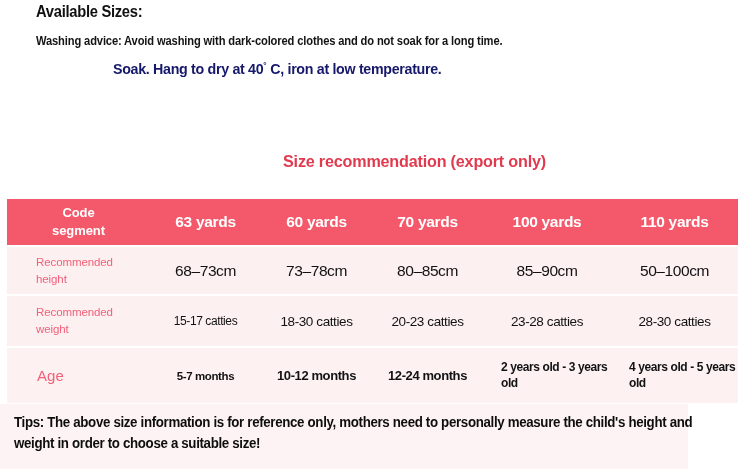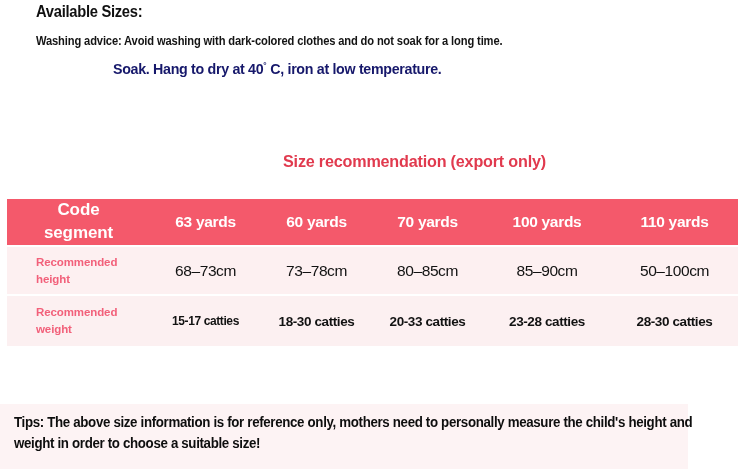--- a/index.html
+++ b/index.html
@@ -100,36 +100,36 @@
   }
   .hdr-row td {
     color: #ffffff;
     font-weight: bold;
     font-size: 15.5px;
     text-align: center;
     letter-spacing: -0.3px;
     line-height: 1.12;
   }
   .hdr-row td.code-seg {
-    font-size: 17px;
+    font-size: 13px;
     letter-spacing: -0.1px;
     line-height: 1.35;
   }
 
   
   .row-height { height: 47px; background: #fdf0f1; }
   .row-weight { height: 50px; background: #fcf0f1; }
   .row-age    { height: 55px; background: #fdf1f2; }
 
   .sep-row { height: 2px; background: #ffffff; }
   .sep-row td { padding: 0; height: 2px; }
 
   .label-cell {
     color: #f2607a;
-    font-weight: bold;
+    font-weight: normal;
     font-size: 11.5px;
     text-align: left;
     padding-left: 29px !important;
     line-height: 1.45;
     letter-spacing: -0.1px;
   }
   .label-cell.age-label {
     font-size: 15px;
     padding-left: 30px !important;
     letter-spacing: 0.1px;
@@ -138,21 +138,21 @@
   .val-height {
     color: #121212;
     font-size: 15.5px;
     text-align: center;
     font-family: Liberation Sans, sans-serif;
     letter-spacing: -0.4px;
   }
   .val-weight {
     color: #121212;
     font-size: 13.5px;
-    font-weight: bold;
+    font-weight: normal;
     text-align: center;
     letter-spacing: -0.4px;
   }
   .val-age {
     color: #121212;
     font-size: 13px;
     font-weight: bold;
     text-align: center;
     letter-spacing: -0.4px;
   }
@@ -250,27 +250,35 @@
         <td colspan="6"></td>
       </tr>
 
     <tr class="row-weight">
       <td class="label-cell">
         <span>Recommended</span><br>
         <span>weight</span>
       </td>
       <td class="val-weight small">15-17 catties</td>
       <td class="val-weight">18-30 catties</td>
-      <td class="val-weight">20-33 catties</td>
+      <td class="val-weight">20-23 catties</td>
       <td class="val-weight">23-28 catties</td>
       <td class="val-weight">28-30 catties</td>
     </tr>
 
     <tr class="sep-row">
         <td colspan="6"></td>
       </tr>
 
+    <tr class="row-age">
+      <td class="label-cell age-label">Age</td>
+      <td class="val-age small">5-7 months</td>
+      <td class="val-age">10-12 months</td>
+      <td class="val-age">12-24 months</td>
+      <td class="val-age two-line">2 years old - 3 years old</td>
+      <td class="val-age two-line">4 years old - 5 years old</td>
+    </tr>
   </tbody>
 </table>
 
 <div class="tips-block">
   <div class="tips-text">Tips: The above size information is for reference only, mothers need to personally measure the child's height and weight in order to choose a suitable size!</div>
 </div>
 
 </body></html>

